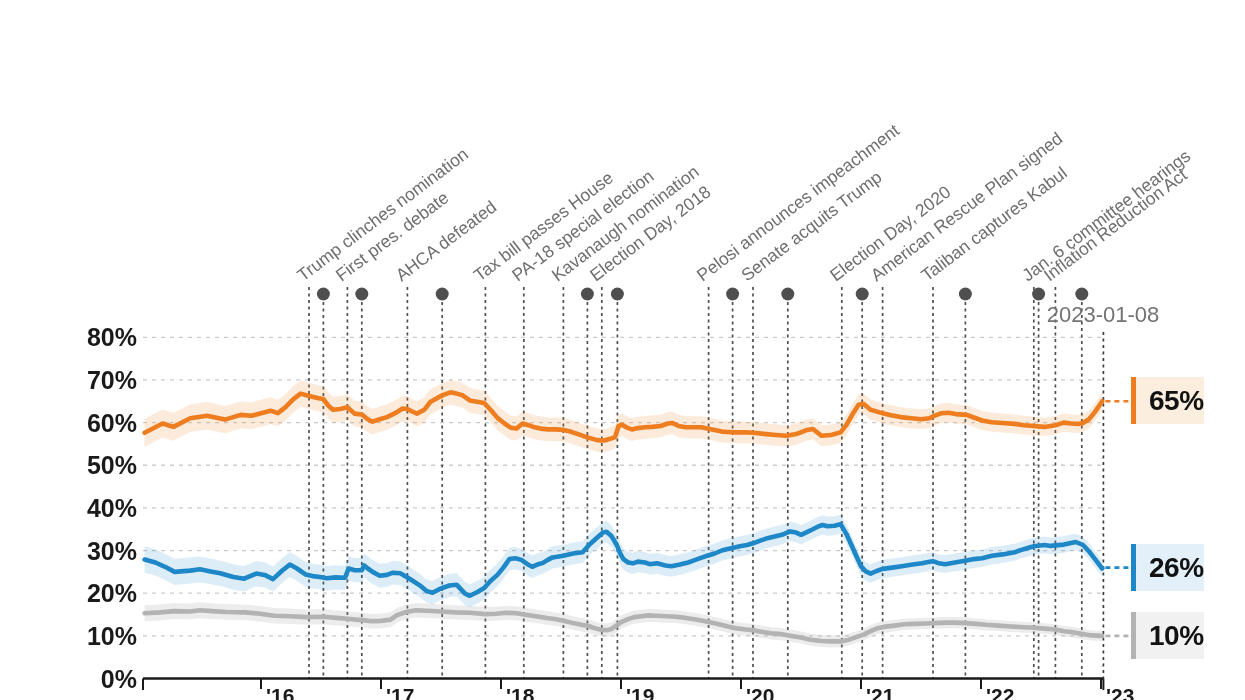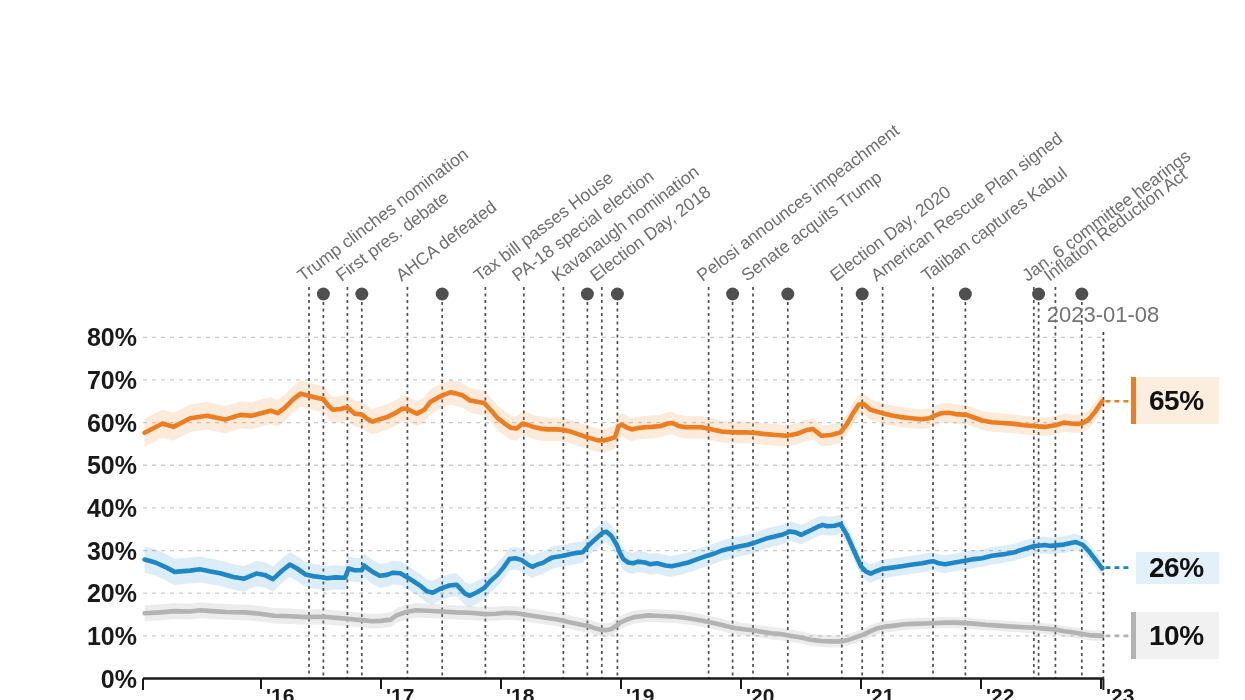--- a/index.html
+++ b/index.html
@@ -1,26 +1,26 @@
 <!DOCTYPE html>
 <html><head>
 <meta charset="utf-8">
 <style>
   html,body{margin:0;padding:0;background:#ffffff;}
   body{font-family:"Liberation Sans", sans-serif;}
   .stage{position:relative;width:1245px;height:700px;overflow:hidden;background:#fff;}
   svg{position:absolute;left:0;top:0;}
   .date-label{position:absolute;top:302px;left:1103px;transform:translateX(-50%);
     font-size:22px;color:#737373;white-space:nowrap;}
-  .chip{position:absolute;left:1131px;width:88px;height:47px;display:flex;align-items:stretch;}
+  .chip{position:absolute;left:1131px;width:72px;height:47px;display:flex;align-items:stretch;}
   .chip .bar{width:5px;flex:0 0 5px;}
   .chip .bg{flex:1;display:flex;align-items:center;}
   .chip .val{font-size:28px;font-weight:bold;color:#121212;padding-left:13px;letter-spacing:-0.5px;}
   .chip-orange{top:377px;}
-  .chip-blue{top:544px;align-items:center;}
+  .chip-blue{top:544px;}
   .chip-gray{top:612px;}
 </style>
 </head>
 <body>
 
 <div class="stage">
   <svg id="chart-svg" width="1245" height="700">
       <line x1="143" y1="635.85" x2="1103.3999999999978" y2="635.85" stroke="#CBCBCB" stroke-width="1.3" stroke-dasharray="4 5"></line>
       <line x1="143" y1="593.2" x2="1103.3999999999978" y2="593.2" stroke="#CBCBCB" stroke-width="1.3" stroke-dasharray="4 5"></line>
       <line x1="143" y1="550.55" x2="1103.3999999999978" y2="550.55" stroke="#CBCBCB" stroke-width="1.3" stroke-dasharray="4 5"></line>

